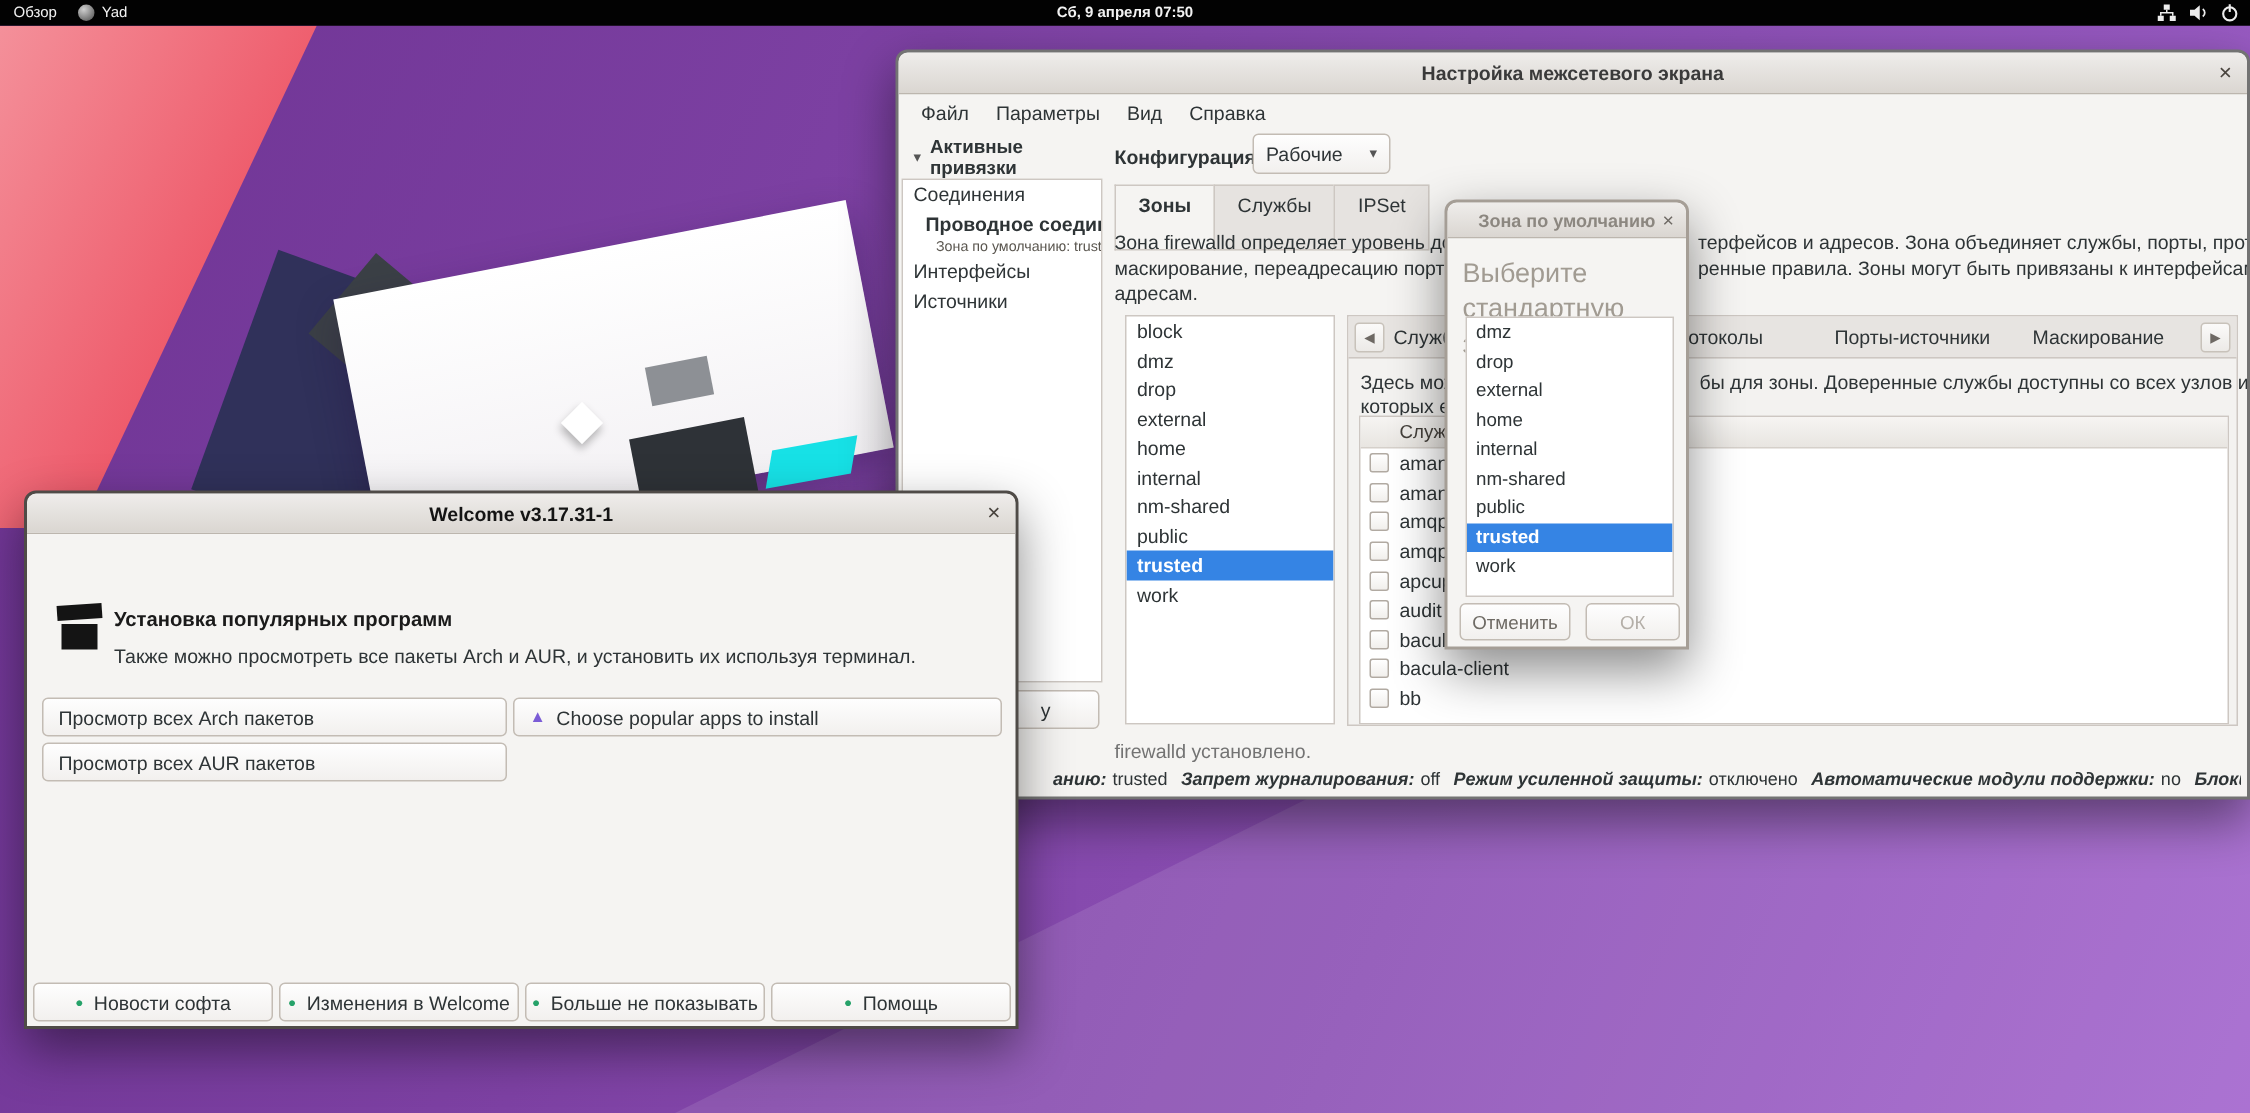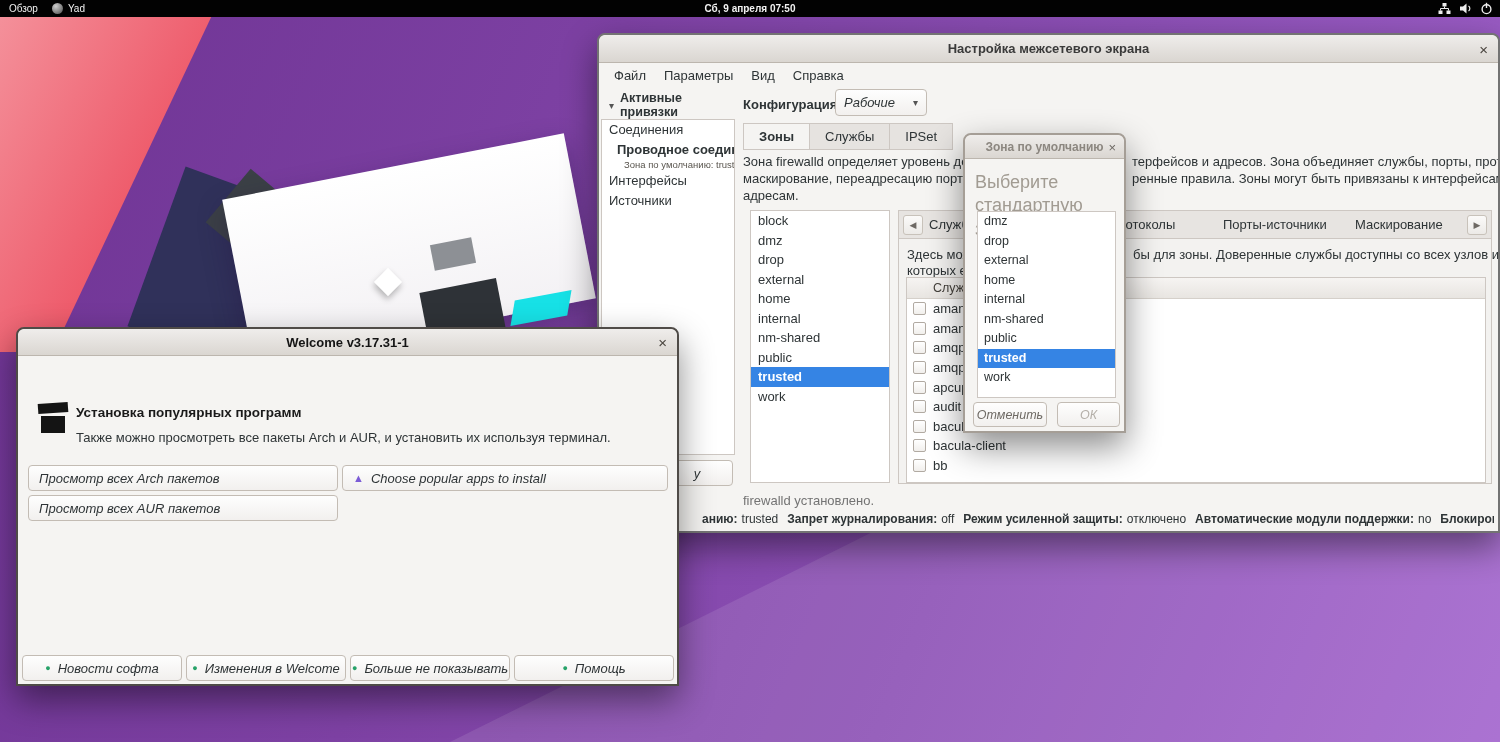--- a/index.html
+++ b/index.html
@@ -38,59 +38,59 @@
   .tb-right svg { display:block; }
 
   
   .window { position:absolute; background:#f5f4f2; border:2px solid #737373; border-radius:8px 8px 0 0;
     box-shadow:0 14px 34px rgba(0,0,0,.45); overflow:hidden; }
   .titlebar { position:absolute; left:0; top:0; right:0; display:flex; align-items:center; justify-content:center;
     background:linear-gradient(#efedeb,#dad6d1); border-bottom:1px solid #bcb6ae; border-radius:7px 7px 0 0; }
   .tb-title { font-size:13px; font-weight:bold; color:#3a3a3a; }
   .tb-close { position:absolute; right:10px; top:50%; transform:translateY(-50%); font-size:15px; color:#4a453f; line-height:1; }
   .gbtn { position:absolute; display:flex; align-items:center; background:linear-gradient(#fefefe,#f2f0ee);
-    border:1px solid #c3bcb4; border-radius:4px; font-size:13px; color:#2e3436; white-space:nowrap;font-style:italic; }
+    border:1px solid #c3bcb4; border-radius:4px; font-size:13px; color:#2e3436; white-space:nowrap; }
   .glist { position:absolute; background:#fff; border:1px solid #cdc7c2; overflow:hidden; }
   .grow { height:19.5px; line-height:19.5px; padding-left:7px; font-size:13px; color:#2e3436; white-space:nowrap; }
   .grow.selected { background:#3584e4; color:#fff; font-weight:bold; }
   .cb { width:13px; height:13px; border:1px solid #b1aaa2; border-radius:2px; background:linear-gradient(#fff,#f1efec); flex:0 0 13px; }
 
   
   .fw { left:597px; top:33px; width:903px; height:500px; z-index:10; }
   .fw .titlebar { height:28px; }
   .fw-menubar { position:absolute; left:0; top:28px; right:0; height:26px; display:flex; align-items:center; padding-left:6px; }
   .fw-menu-item { padding:0 9px; font-size:13px; color:#2e3436; line-height:26px; }
   .fw-side-header { position:absolute; left:2px; top:56px; width:134px; height:28px; display:flex; align-items:center; gap:6px; padding-left:8px; font-size:12.5px; font-weight:bold; color:#2e3436; }
   .fw-exp { font-size:10px; color:#555; }
   .fw-side-list { left:2px; top:84px; width:134px; height:336px; }
   .fw-side-sub { padding-left:22px; font-size:9.5px; color:#5a564f; line-height:12px; white-space:nowrap; }
   .fw-side-conn { padding-left:15px; font-weight:bold; }
   .fw-partial-btn { left:62px; top:425px; width:72px; height:26px; justify-content:center; }
   .fw-config-label { position:absolute; left:144px; top:62px; font-size:13px; font-weight:bold; color:#2e3436; }
   .fw-combo { left:236px; top:54px; width:92px; height:27px; padding:0 8px; justify-content:space-between; }
   .combo-arrow { font-size:10px; color:#555; }
-  .fw-tabs { position:absolute; left:144px; top:88px; height:27px; display:flex; }
+  .fw-tabs { position:absolute; left:144px; top:88px; height:44px; display:flex; }
   .fw-tab { padding:0 15px; line-height:26px; font-size:13px; color:#2e3436; background:#e6e3e0; border:1px solid #cdc7c2; border-right:none; }
   .fw-tab:last-child { border-right:1px solid #cdc7c2; }
   .fw-tab.selected { background:#f5f4f2; font-weight:bold; }
   .fw-desc { position:absolute; font-size:13px; color:#2e3436; white-space:nowrap; }
   .fw-zones { left:151px; top:175px; width:140px; height:273px; }
   .rp-frame { position:absolute; left:299px; top:175px; width:594px; height:274px; border:1px solid #cdc7c2; background:#f3f2f0; }
   .rp-tabstrip { position:absolute; left:0; top:0; right:0; height:28px; background:#e7e4e1; border-bottom:1px solid #cdc7c2; }
   .rp-arrow { position:absolute; top:4px; width:20px; height:20px; display:flex; align-items:center; justify-content:center;
     font-size:9px; color:#6e6964; background:linear-gradient(#fbfaf9,#eceae7); border:1px solid #c8c2ba; border-radius:3px; }
   .rp-tab { position:absolute; top:0; line-height:28px; font-size:13px; color:#2e3436; white-space:nowrap; }
   .rp-desc { position:absolute; font-size:13px; color:#2e3436; white-space:nowrap; }
   .rp-list { left:7px; top:66px; width:580px; height:206px; }
   .rp-head { height:21px; line-height:21px; padding-left:26px; font-size:12.5px; color:#44403b;
     background:linear-gradient(#f6f4f2,#e8e5e1); border-bottom:1px solid #d5d0ca; }
   .srow { display:flex; align-items:center; gap:7px; height:19.6px; padding-left:6px; font-size:13px; color:#2e3436; white-space:nowrap; }
   .fw-status1 { position:absolute; left:144px; top:458px; font-size:13px; color:#737373; white-space:nowrap; }
   .fw-status2 { position:absolute; left:103px; top:477px; width:792px; display:flex; gap:9px; font-size:12px; color:#2e3436; white-space:nowrap; overflow:hidden; }
-  .sb-b { font-weight:bold; }
+  .sb-b { font-weight:bold;font-style:italic; }
   .sb-pair { display:flex; gap:4px; }
 
   
   .dlg { left:963px; top:133px; width:163px; height:300px; z-index:20; border-color:#a59e96; }
   .dlg .titlebar { height:24px; }
   .dlg .tb-title { font-size:12px; font-weight:bold; color:#8c8780; }
   .dlg .tb-close { right:8px; font-size:13px; color:#6e6964; }
   .dlg-prompt { position:absolute; left:10px; top:36px; width:146px; font-size:18px; line-height:1.3; color:#a19b92; }
   .dlg-list { left:12px; top:76px; width:139px; height:187px; }
   .dlg-list .grow { font-size:12.5px; padding-left:6px; }

